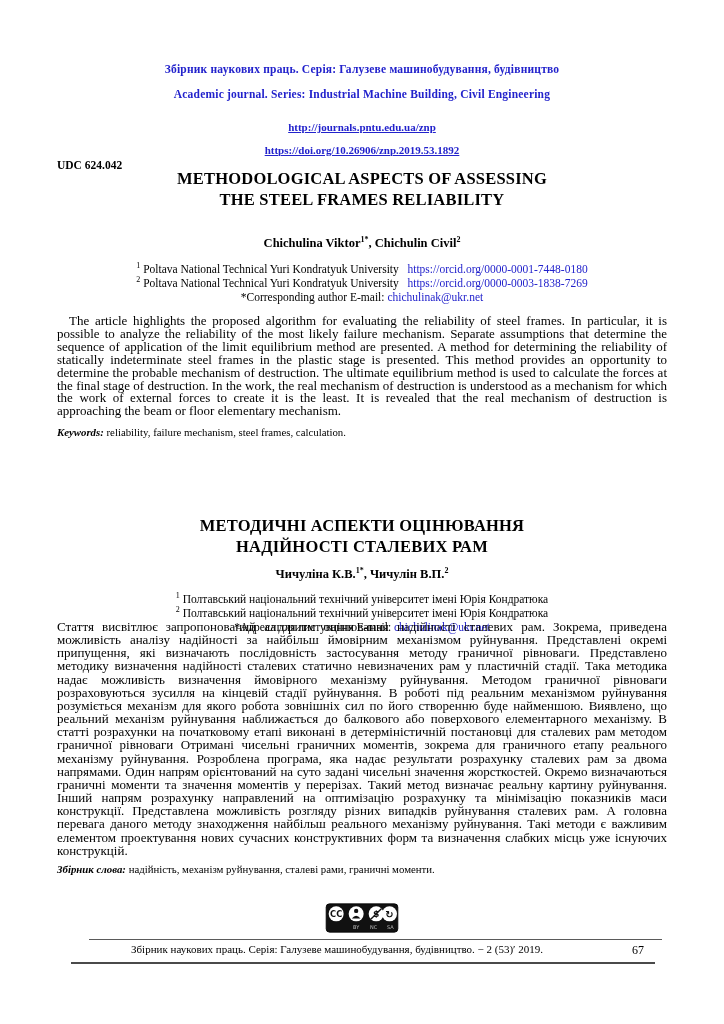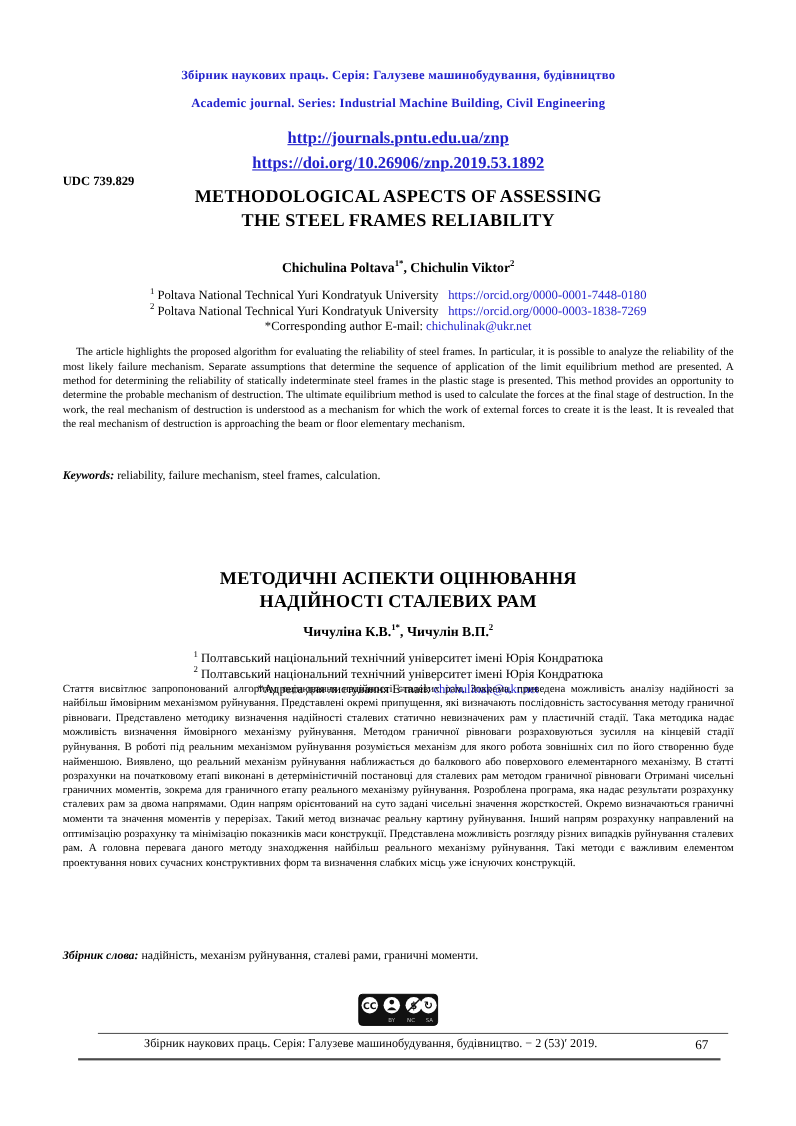--- a/index.html
+++ b/index.html
@@ -6,30 +6,30 @@
   .page{
     position:relative;
     width:724px;height:1024px;
     background:#ffffff;
     font-family:"Liberation Serif","DejaVu Serif",serif;
     color:#000;
     overflow:hidden;
   }
   .centered{position:absolute;left:57px;width:610px;text-align:center;}
   .hdr{font-weight:bold;font-size:11.5px;color:#2222cc;letter-spacing:.2px;}
-  .hdr-link{font-weight:bold;font-size:15px;color:#2222cc;text-decoration:underline;cursor:pointer;}
+  .hdr-link{font-weight:bold;font-size:11px;color:#2222cc;text-decoration:underline;cursor:pointer;}
   .udc{position:absolute;left:57px;top:159px;font-weight:bold;font-size:11.5px;}
   .title{font-weight:bold;font-size:16.5px;line-height:21px;letter-spacing:.2px;}
   .authors{font-weight:bold;font-size:12.5px;}
   .affil{font-size:11.5px;line-height:14px;}
   .affil a,.mail{color:#2222cc;cursor:pointer;}
   sup{font-size:8px;line-height:0;}
   .abstract{
     position:absolute;left:57px;width:610px;
-    font-size:10px;text-align:justify;margin:0;
+    font-size:13px;text-align:justify;margin:0;
   }
   .abstract.en{top:315px;line-height:12.9px;text-indent:12px;}
   .abstract.ua{top:620px;line-height:13.15px;}
   .kw{position:absolute;left:57px;width:610px;font-size:10.8px;margin:0;}
   .kw b{font-weight:bold;font-style:italic;}
   .cc-badge{position:absolute;top:903px;left:50%;transform:translateX(-50%);cursor:pointer;}
   .footer-line-top{position:absolute;top:939px;left:89px;width:573px;height:1px;background:#5a5a5a;}
   .footer-line-bottom{position:absolute;top:962px;left:71px;width:584px;height:2px;background:#4a4a4a;}
   .footer-text{position:absolute;top:943px;left:57px;width:560px;text-align:center;font-size:11px;}
   .page-number{position:absolute;top:943px;right:80px;font-size:12px;}
@@ -41,29 +41,29 @@
 
   <div class="centered hdr" style="top:63px;">Збірник наукових праць. Серія: Галузеве машинобудування, будівництво</div>
   <div class="centered hdr" style="top:88px;">Academic journal. Series: Industrial Machine Building, Civil Engineering</div>
   <div class="centered" style="top:117px;">
     <a class="hdr-link">http://journals.pntu.edu.ua/znp</a>
   </div>
   <div class="centered" style="top:140px;">
     <a class="hdr-link">https://doi.org/10.26906/znp.2019.53.1892</a>
   </div>
 
-  <div class="udc">UDC 739.829</div>
+  <div class="udc">UDC 624.042</div>
 
   <div class="centered title" style="top:168px;">
     <div>METHODOLOGICAL ASPECTS OF ASSESSING</div>
     <div>THE STEEL FRAMES RELIABILITY</div>
   </div>
 
   <div class="centered authors" style="top:236px;">
-    <span>Chichulina Poltava</span><sup>1*</sup><span>, </span><span>Chichulin Viktor</span><sup>2</sup>
+    <span>Chichulina Viktor</span><sup>1*</sup><span>, </span><span>Chichulin Civil</span><sup>2</sup>
   </div>
 
   <div class="centered affil" style="top:262px;">
     <div>
       <sup>1</sup><span> Poltava National Technical Yuri Kondratyuk University</span>&nbsp;&nbsp;&nbsp;<a>https://orcid.org/0000-0001-7448-0180</a>
     </div>
     <div>
       <sup>2</sup><span> Poltava National Technical Yuri Kondratyuk University</span>&nbsp;&nbsp;&nbsp;<a>https://orcid.org/0000-0003-1838-7269</a>
     </div>
     <div>

